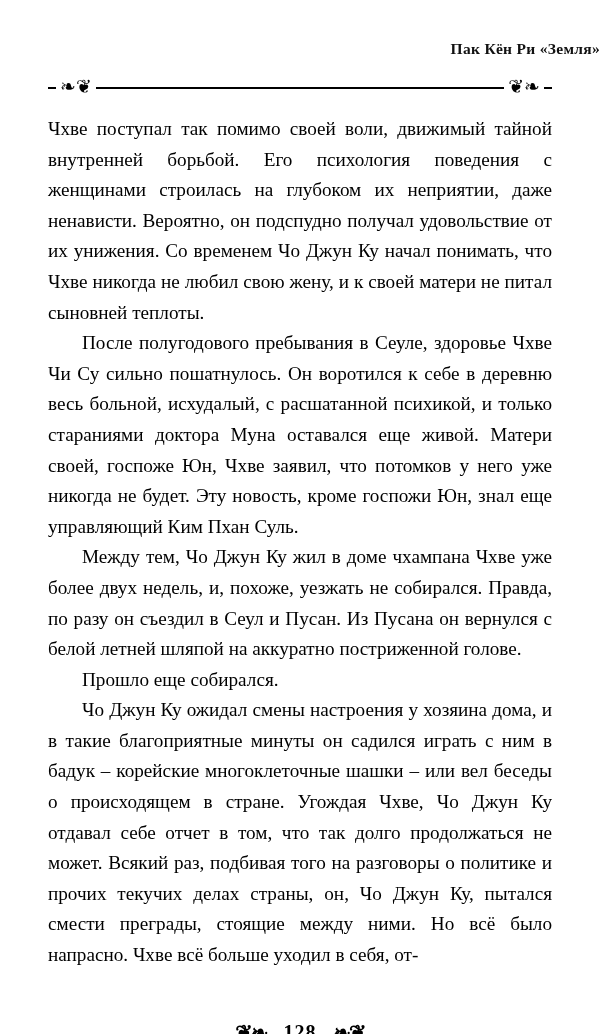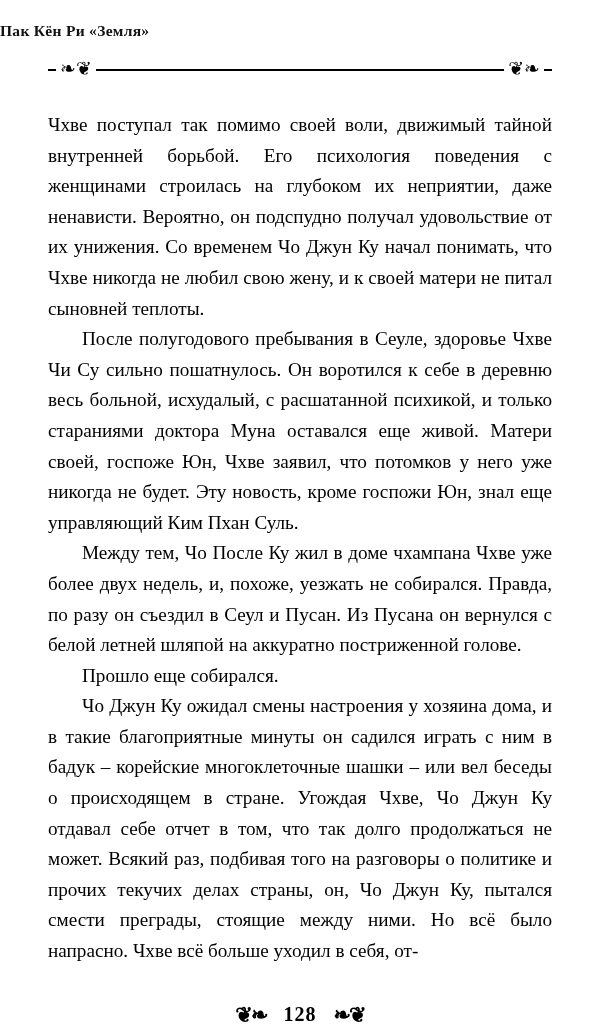--- a/index.html
+++ b/index.html
@@ -15,26 +15,26 @@
     overflow: hidden;
   }
   .page {
     position: relative;
     width: 600px;
     height: 1034px;
     box-sizing: border-box;
     padding: 0;
   }
   .running-head {
-    text-align: left;
+    text-align: right;
     font-family: "Liberation Serif", "DejaVu Serif", serif;
     font-size: 15.5px;
     font-weight: bold;
     letter-spacing: 0.3px;
-    margin-top: 22px;
+    margin-top: 40px;
     color: #111111;
   }
   .rule-wrap {
     position: relative;
     width: 504px;
     margin: 20px auto 0 auto;
     height: 20px;
   }
   .rule-line {
     position: absolute;
@@ -51,21 +51,21 @@
     line-height: 20px;
     color: #000000;
     background: #ffffff;
     padding: 0 4px;
   }
   .rule-orn.left { left: 8px; }
   .rule-orn.right { right: 8px; }
 
   .body-text {
     width: 504px;
-    margin: 14px auto;
+    margin: 0 auto;
     padding-top: 16px;
     font-size: 19.2px;
     line-height: 30.6px;
     text-align: justify;
     text-justify: inter-word;
     hyphens: manual;
   }
   .body-text p {
     margin: 0;
     text-indent: 34px;
@@ -104,21 +104,21 @@
 
   <div class="rule-wrap">
     <div class="rule-line"></div>
     <span class="rule-orn left">❧❦</span>
     <span class="rule-orn right">❦❧</span>
   </div>
 
   <div class="body-text">
     <p class="noindent">Чхве поступал так помимо своей воли, движимый тайной внутренней борьбой. Его психология поведения с женщинами строилась на глубоком их неприятии, даже ненависти. Вероятно, он подспудно получал удовольствие от их унижения. Со временем Чо Джун Ку начал понимать, что Чхве никогда не любил свою жену, и к своей матери не питал сыновней теплоты.</p>
     <p>После полугодового пребывания в Сеуле, здоровье Чхве Чи Су сильно пошатнулось. Он воротился к себе в деревню весь больной, исхудалый, с расшатанной психикой, и только стараниями доктора Муна оставался еще живой. Матери своей, госпоже Юн, Чхве заявил, что потомков у него уже никогда не будет. Эту новость, кроме госпожи Юн, знал еще управляющий Ким Пхан Суль.</p>
-    <p>Между тем, Чо После Ку жил в доме чхампана Чхве уже более двух недель, и, похоже, уезжать не собирался. Правда, по разу он съездил в Сеул и Пусан. Из Пусана он вернулся с белой летней шляпой на аккуратно постриженной голове.</p>
+    <p>Между тем, Чо Джун Ку жил в доме чхампана Чхве уже более двух недель, и, похоже, уезжать не собирался. Правда, по разу он съездил в Сеул и Пусан. Из Пусана он вернулся с белой летней шляпой на аккуратно постриженной голове.</p>
     <p>Прошло еще собирался.</p>
     <p>Чо Джун Ку ожидал смены настроения у хозяина дома, и в такие благоприятные минуты он садился играть с ним в бадук – корейские многоклеточные шашки – или вел беседы о происходящем в стране. Угождая Чхве, Чо Джун Ку отдавал себе отчет в том, что так долго продолжаться не может. Всякий раз, подбивая того на разговоры о политике и прочих текучих делах страны, он, Чо Джун Ку, пытался смести преграды, стоящие между ними. Но всё было напрасно. Чхве всё больше уходил в себя, от-</p>
   </div>
 
   <div class="footer">
     <span class="orn">❦❧</span>
     <span class="pgnum">128</span>
     <span class="orn">❧❦</span>
   </div>
 

